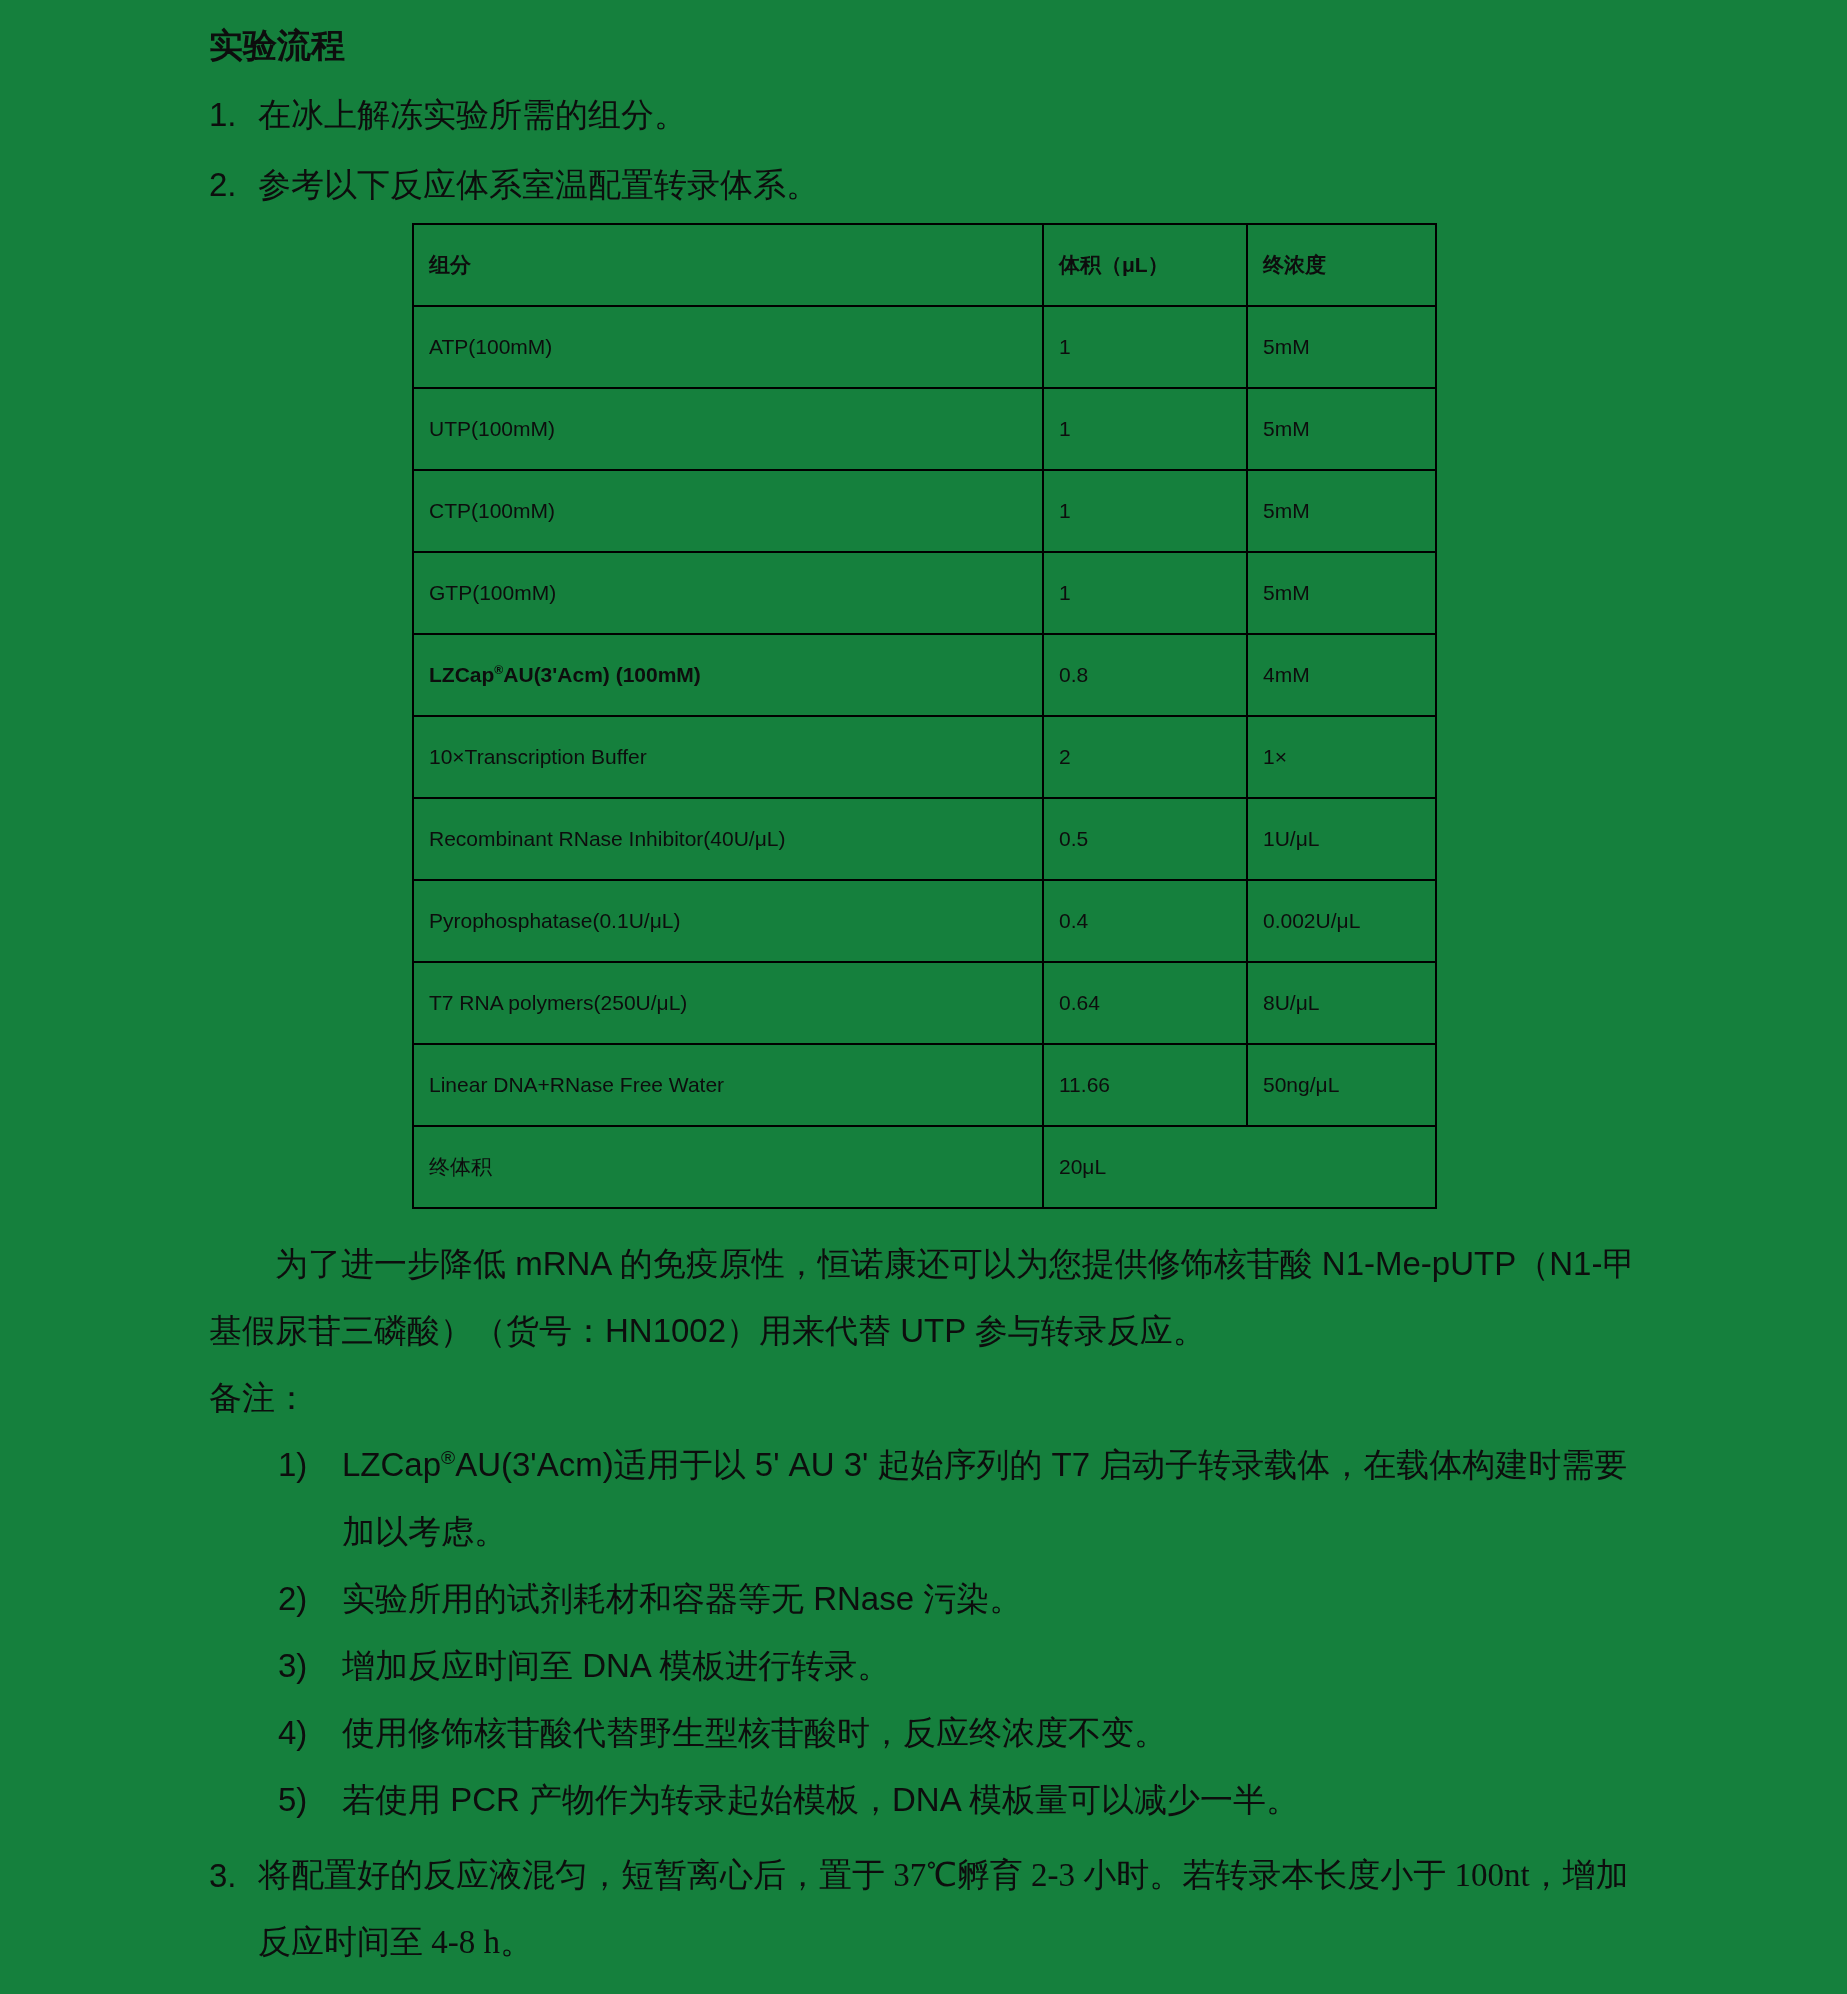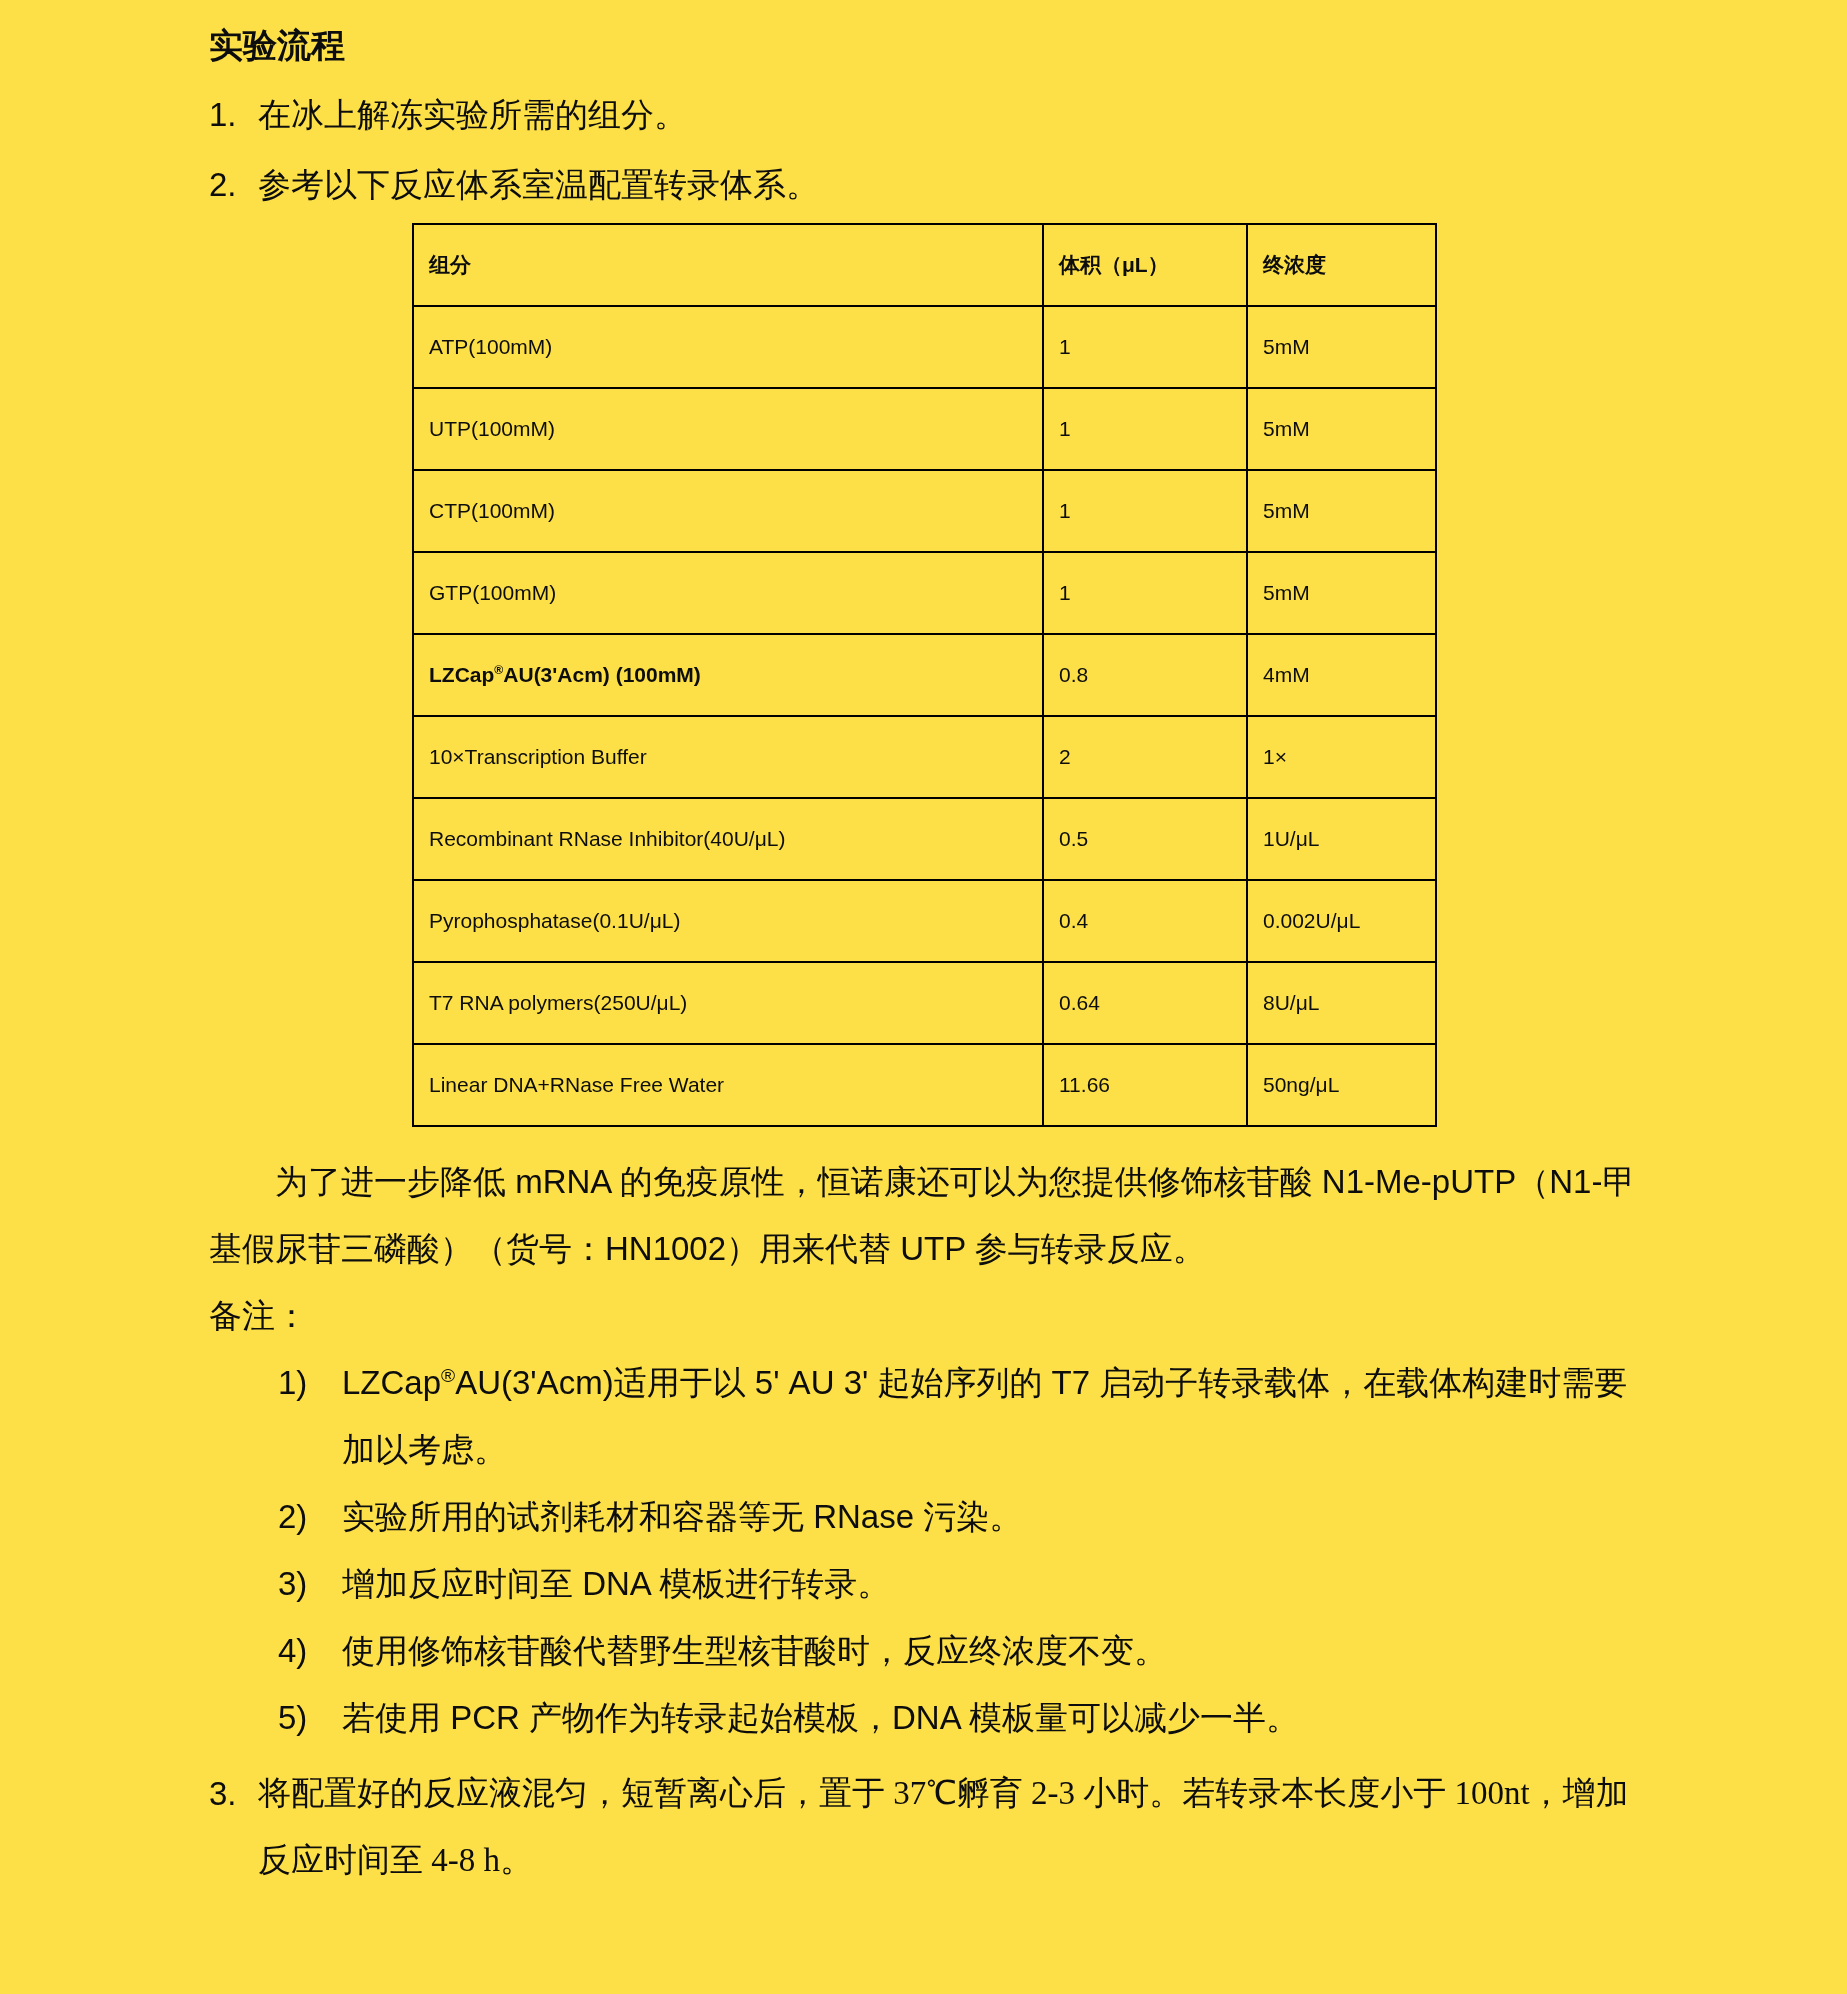--- a/index.html
+++ b/index.html
@@ -1,20 +1,20 @@
 <!DOCTYPE html>
 <html style="font-size:12px"><head>
 <meta charset="utf-8">
 <style>
   html,body{margin:0;padding:0;background:#f8f8f8;}
   .page{
     position:relative;
     width:1847px;height:1995px;
     box-sizing:border-box;
-    background:#fde047;
+    background:#15803d;
     color:#0d0d0d;
     font-family:"Liberation Sans","DejaVu Sans",sans-serif;
     font-size:33px;
     padding:22.3px 201px 0 209px;
     overflow:hidden;
   }
   .title{
     font-weight:700;
     font-size:34px;
     line-height:46px;
@@ -152,20 +152,24 @@
         <tr>
       <td>T7 RNA polymers(250U/μL)</td>
       <td>0.64</td>
       <td>8U/μL</td>
     </tr>
         <tr>
       <td>Linear DNA+RNase Free Water</td>
       <td>11.66</td>
       <td>50ng/μL</td>
     </tr>
+        <tr>
+          <td>终体积</td>
+          <td colspan="2">20μL</td>
+        </tr>
       </tbody>
   </table>
 
   <p class="para">为了进一步降低 mRNA 的免疫原性，恒诺康还可以为您提供修饰核苷酸 N1-Me-pUTP（N1-甲基假尿苷三磷酸）（货号：HN1002）用来代替 UTP 参与转录反应。</p>
 
   <div class="notes-label">备注：</div>
 
   <ol class="notes" id="notes-list">
       <li>
       <span class="note-num">1)</span>

